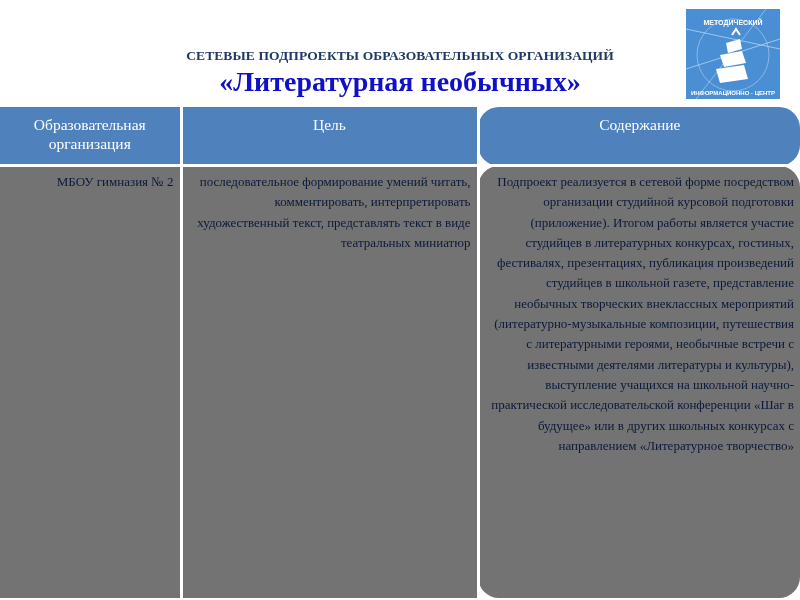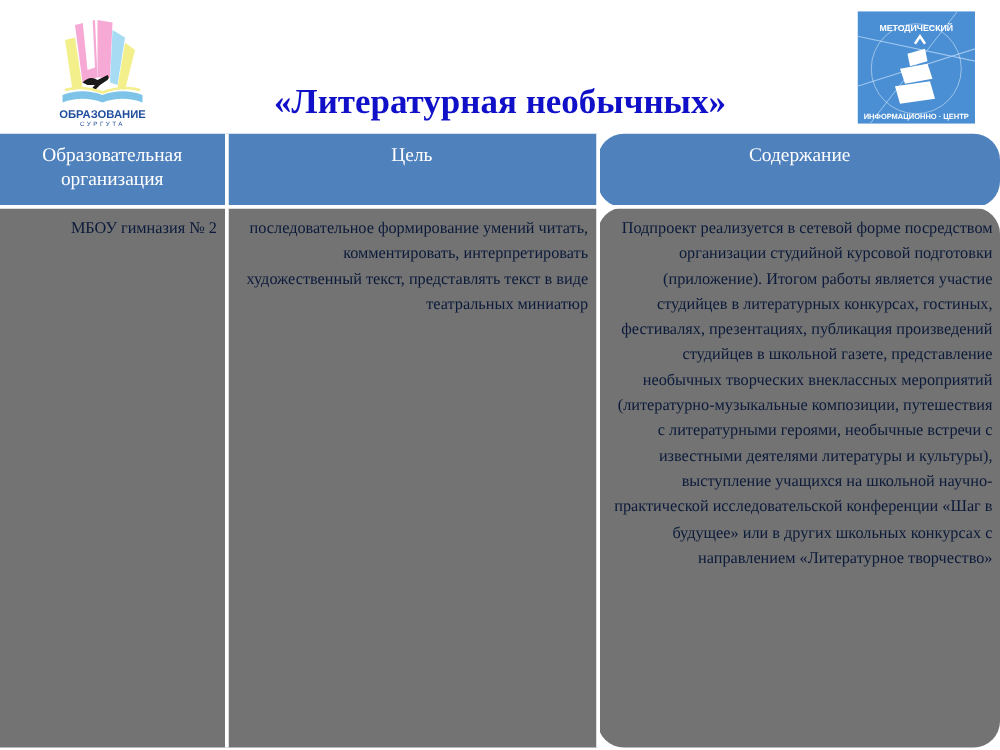--- a/index.html
+++ b/index.html
@@ -40,36 +40,22 @@
     }
     table.grid th:last-child, table.grid td:last-child { border-right: none; border-radius: 21px; }
     table.grid td.org { padding-left: 5px; }
     table.grid td.goal { padding-left: 9px; }
     table.grid td.content { padding-left: 8px; }
   </style>
 </head>
 <body>
 
 <div class="header">
-  <div class="logo-left">
-    <svg width="76" height="92" viewBox="0 0 76 92">
-      <polygon points="8,22 16,20 22,60 14,62" fill="#f3ef8a"></polygon>
-      <polygon points="16,10 32,6 34,52 22,56" fill="#f7a9d6"></polygon>
-      <polygon points="22,6 30,4 32,44 26,46" fill="#ffffff"></polygon>
-      <polygon points="34,6 46,8 44,52 34,52" fill="#f7a9d6"></polygon>
-      <polygon points="46,14 56,20 50,58 44,56" fill="#a7dbf4"></polygon>
-      <polygon points="56,24 64,30 56,62 50,60" fill="#f3ef8a"></polygon>
-      <path d="M22,56 q6,-6 12,-2 l8,-4 q2,2 0,4 l-6,4 -4,4 -2,-2 2,-2 -6,0 z" fill="#1a1a1a"></path>
-      <path d="M6,66 q16,-6 32,0 q16,-6 32,0 l0,6 q-16,-6 -32,0 q-16,-6 -32,0 z" fill="#7ec4e8"></path>
-      <path d="M8,62 q14,-4 30,2 q16,-6 30,-2" stroke="#f3ef8a" stroke-width="2" fill="none"></path>
-      <text x="38" y="84" text-anchor="middle" font-family="Liberation Sans, sans-serif" font-size="9" font-weight="bold" fill="#1f4e9c">ОБРАЗОВАНИЕ</text>
-      <text x="38" y="91" text-anchor="middle" font-family="Liberation Sans, sans-serif" font-size="5" letter-spacing="2" fill="#1f4e9c">СУРГУТА</text>
-    </svg>
-  </div>
 
+  <div class="subtitle">СЕТЕВЫЕ  ПОДПРОЕКТЫ ОБРАЗОВАТЕЛЬНЫХ ОРГАНИЗАЦИЙ</div>
   <div class="title">«Литературная необычных»</div>
 
   <div class="logo-right">
     <svg width="94" height="90" viewBox="0 0 94 90">
       <rect x="0" y="0" width="94" height="90" fill="#4a8fd4"></rect>
       <line x1="0" y1="20" x2="94" y2="40" stroke="#9cc6ee" stroke-width="1"></line>
       <line x1="0" y1="60" x2="94" y2="30" stroke="#9cc6ee" stroke-width="1"></line>
       <line x1="10" y1="90" x2="80" y2="0" stroke="#9cc6ee" stroke-width="0.8"></line>
       <circle cx="47" cy="46" r="36" fill="none" stroke="#ffffff" stroke-width="0.6" opacity="0.6"></circle>
       <polygon points="30,60 58,56 62,70 34,74" fill="#ffffff"></polygon>

